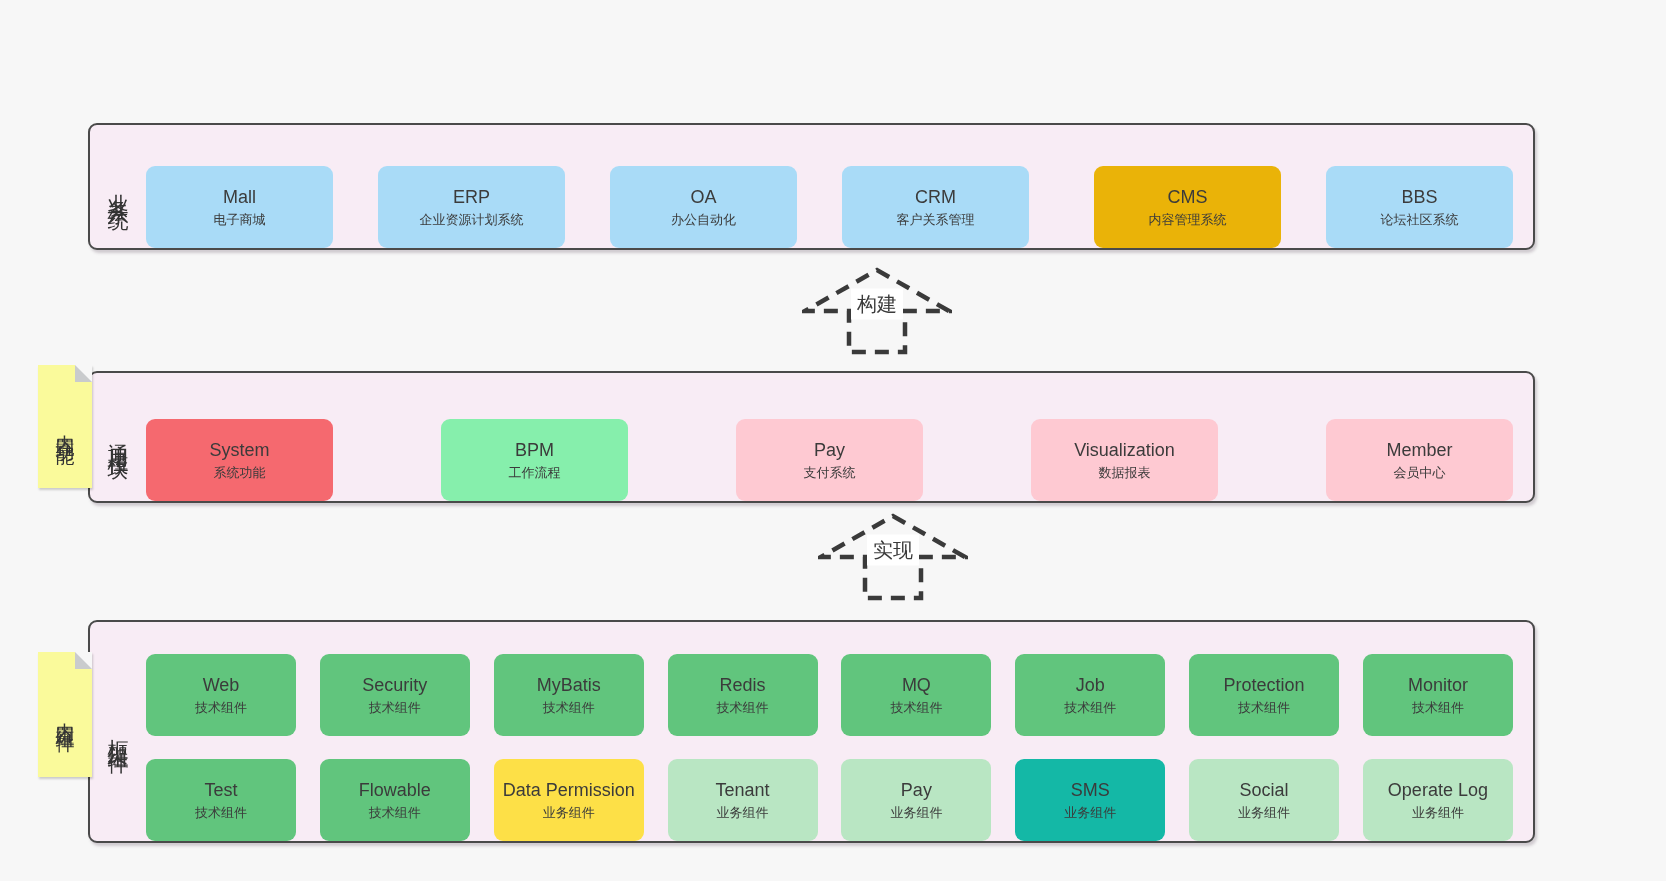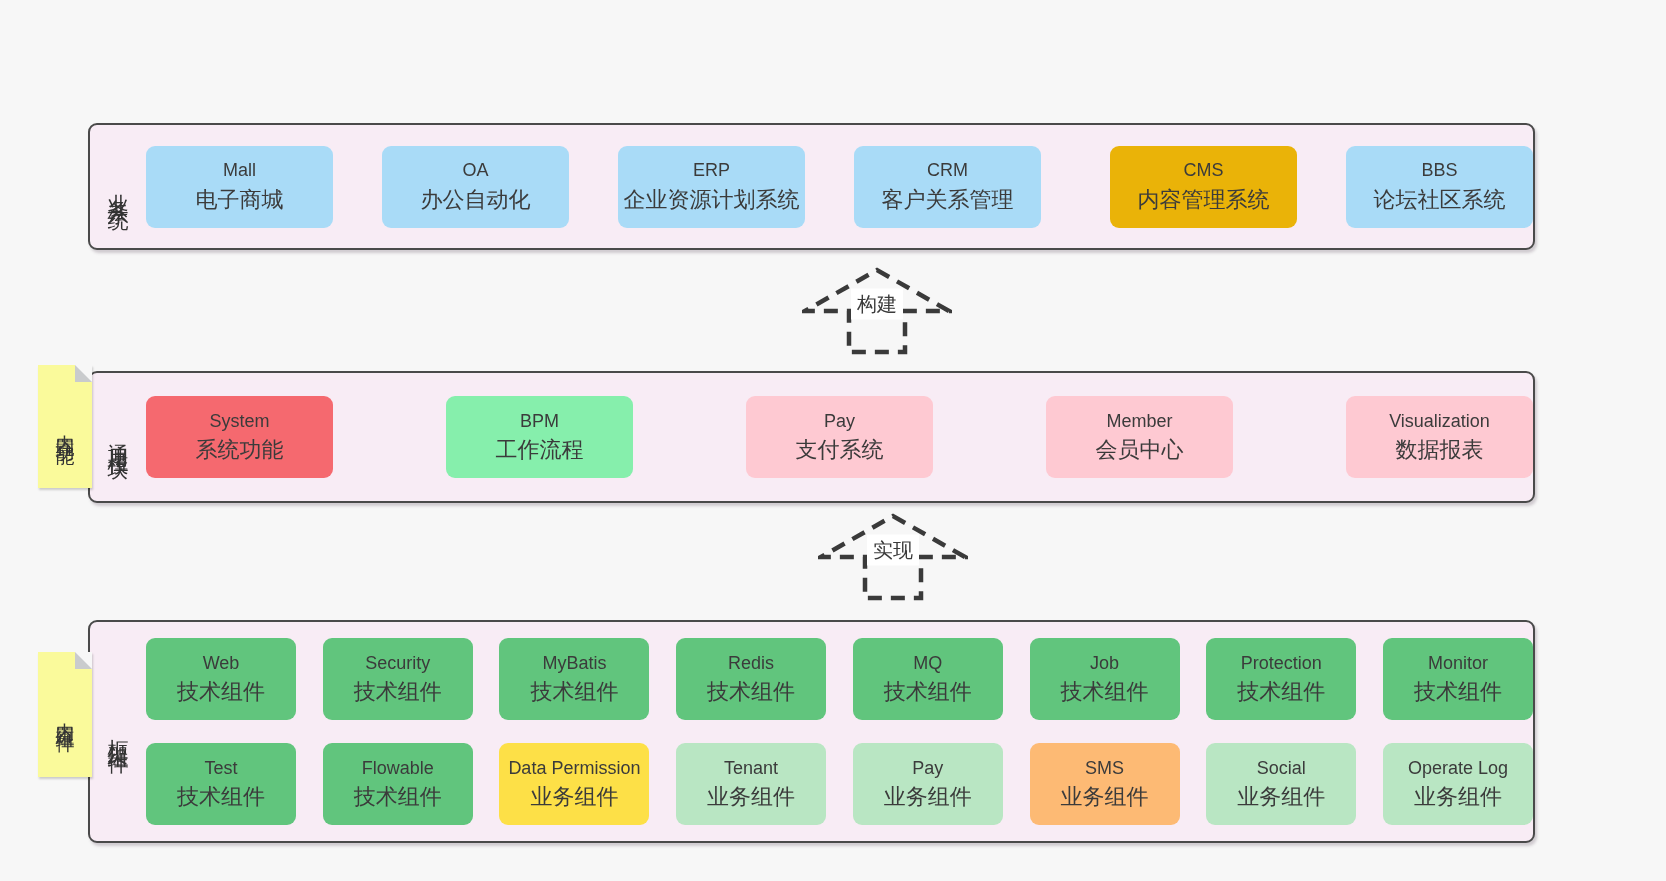--- a/index.html
+++ b/index.html
@@ -40,22 +40,23 @@
     text-orientation: upright;
     font-size: 21px;
     letter-spacing: 5px;
     color: #333;
     user-select: none;
   }
   .rows {
     flex: 1;
     display: flex;
     flex-direction: column;
-    justify-content: center;
+    justify-content: flex-end;
     gap: 23px;
+    padding-right: 20px;
   }
   .row {
     display: flex;
     justify-content: space-between;
   }
   
   .box {
     height: 82px;
     border-radius: 9px;
     display: flex;
@@ -63,21 +64,21 @@
     align-items: center;
     justify-content: center;
     text-align: center;
     line-height: 1.42;
     padding: 2px 4px;
     box-sizing: border-box;
   }
   .layer-wide .box { width: 187px; }
   #layer-framework .box { width: 150px; }
   .box-name { font-size: 18px; }
-  .box-desc { font-size: 22px; }
+  .box-desc { font-size: 13px; }
 
   
   .arrow {
     position: absolute;
     width: 150px;
     height: 90px;
     color: var(--line, #3a3a3a);
   }
   #arrow-build     { left: 802px; top: 266px; }
   #arrow-implement { left: 818px; top: 512px; }
@@ -129,26 +130,26 @@
 
   <section class="layer layer-wide" id="layer-business">
     <div class="layer-label">业务系统</div>
     <div class="rows">
         <div class="row">
           <div class="box" style="background: rgb(169, 219, 247);">
             <div class="box-name">Mall</div>
             <div class="box-desc">电子商城</div>
           </div>
           <div class="box" style="background: rgb(169, 219, 247);">
+            <div class="box-name">ERP</div>
+            <div class="box-desc">企业资源计划系统</div>
+          </div>
+          <div class="box" style="background: rgb(169, 219, 247);">
             <div class="box-name">OA</div>
             <div class="box-desc">办公自动化</div>
-          </div>
-          <div class="box" style="background: rgb(169, 219, 247);">
-            <div class="box-name">ERP</div>
-            <div class="box-desc">企业资源计划系统</div>
           </div>
           <div class="box" style="background: rgb(169, 219, 247);">
             <div class="box-name">CRM</div>
             <div class="box-desc">客户关系管理</div>
           </div>
           <div class="box" style="background: #eab308; margin-left: 20px;">
             <div class="box-name">CMS</div>
             <div class="box-desc">内容管理系统</div>
           </div>
           <div class="box" style="background: rgb(169, 219, 247);">
@@ -176,26 +177,26 @@
           </div>
           <div class="box" style="background: #86efac;">
             <div class="box-name">BPM</div>
             <div class="box-desc">工作流程</div>
           </div>
           <div class="box" style="background: rgb(254, 201, 210);">
             <div class="box-name">Pay</div>
             <div class="box-desc">支付系统</div>
           </div>
           <div class="box" style="background: rgb(254, 201, 210);">
+            <div class="box-name">Visualization</div>
+            <div class="box-desc">数据报表</div>
+          </div>
+          <div class="box" style="background: rgb(254, 201, 210);">
             <div class="box-name">Member</div>
             <div class="box-desc">会员中心</div>
-          </div>
-          <div class="box" style="background: rgb(254, 201, 210);">
-            <div class="box-name">Visualization</div>
-            <div class="box-desc">数据报表</div>
           </div>
         </div>
       </div>
   </section>
 
   <div class="arrow" id="arrow-implement">
     <svg viewBox="0 0 150 90">
       <polygon points="75,4 147,45 103,45 103,86 47,86 47,45 3,45" fill="none" stroke="currentColor" stroke-width="4.5" stroke-dasharray="14 9" stroke-linejoin="miter"></polygon>
     </svg>
     <div class="arrow-label">实现</div>
@@ -252,21 +253,21 @@
             <div class="box-desc">业务组件</div>
           </div>
           <div class="box" style="background: rgb(185, 230, 195);">
             <div class="box-name">Tenant</div>
             <div class="box-desc">业务组件</div>
           </div>
           <div class="box" style="background: rgb(185, 230, 195);">
             <div class="box-name">Pay</div>
             <div class="box-desc">业务组件</div>
           </div>
-          <div class="box" style="background: #fdba74;">
+          <div class="box" style="background: #14b8a6;">
             <div class="box-name">SMS</div>
             <div class="box-desc">业务组件</div>
           </div>
           <div class="box" style="background: rgb(185, 230, 195);">
             <div class="box-name">Social</div>
             <div class="box-desc">业务组件</div>
           </div>
           <div class="box" style="background: rgb(185, 230, 195);">
             <div class="box-name">Operate Log</div>
             <div class="box-desc">业务组件</div>

